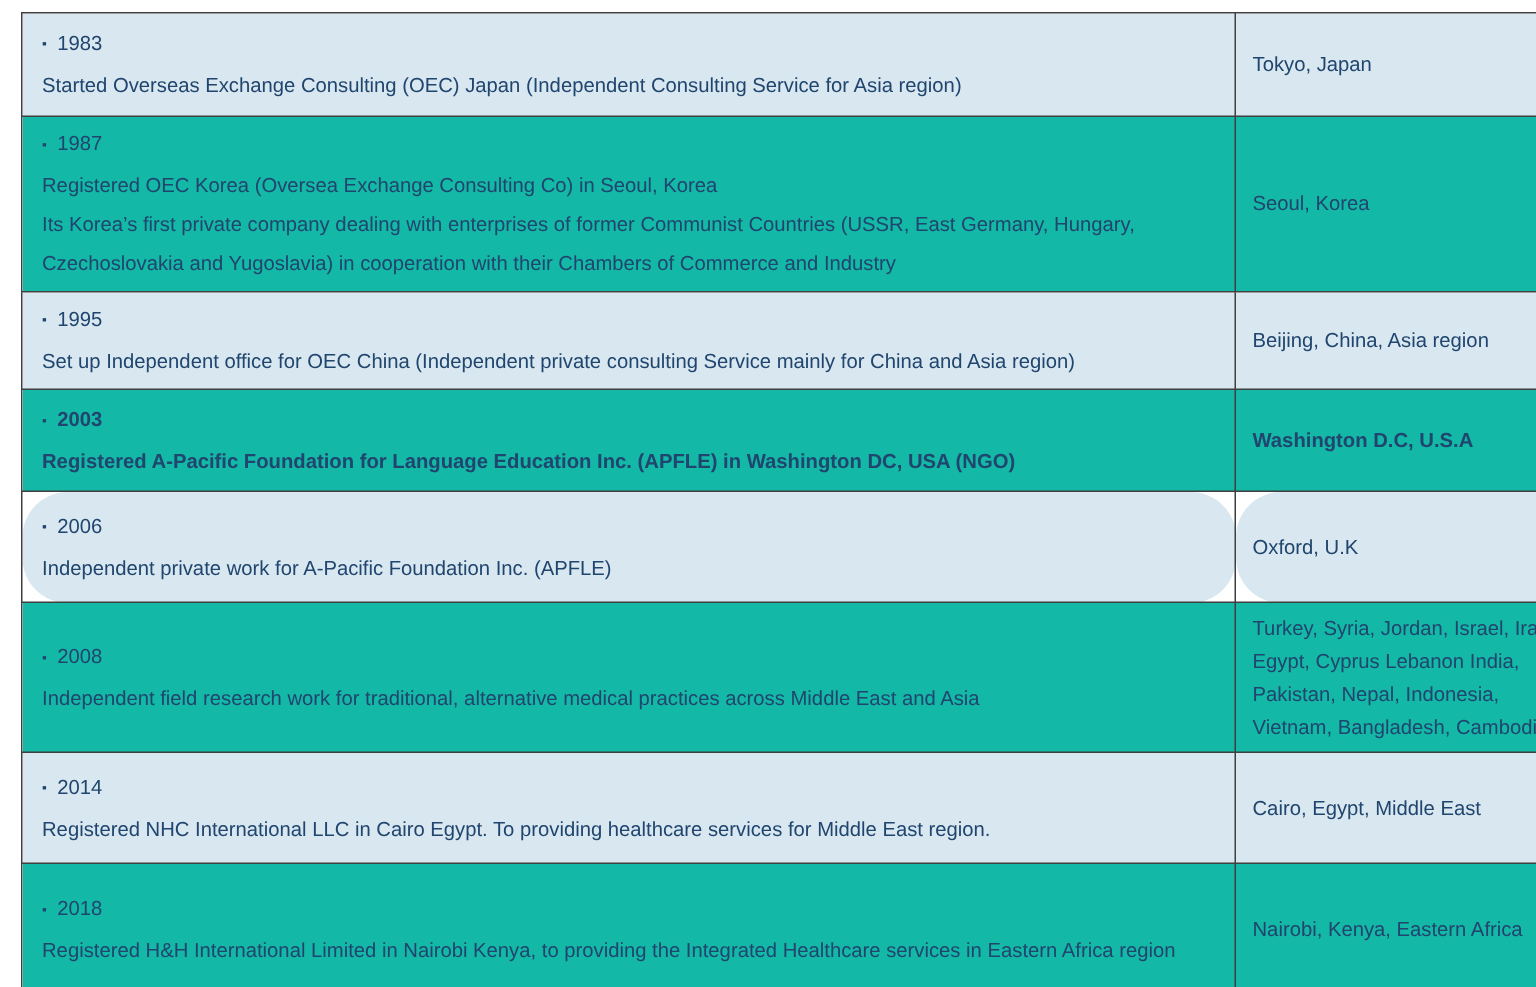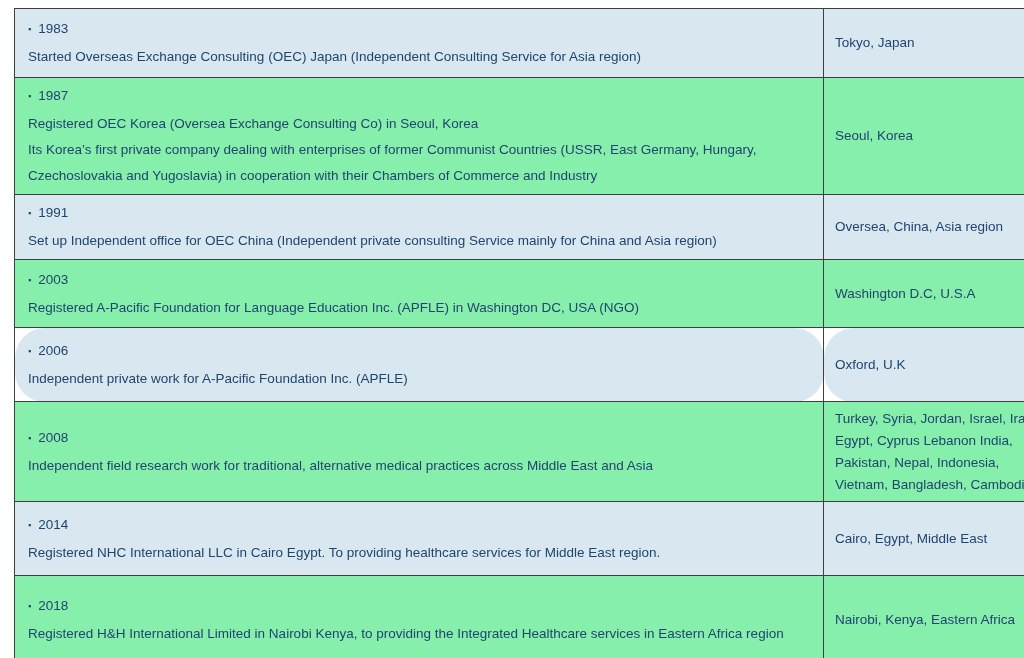--- a/index.html
+++ b/index.html
@@ -37,34 +37,34 @@
     width: 781px;
     padding: 5px 14px 5px 13px;
     line-height: 26px;
   }
   td.loc-cell {
     width: 215px;
     padding: 5px 6px 5px 11px;
     line-height: 22px;
   }
   tr.shaded td { background: #d9e8f0; }
-  tr.plain  td { background: #86efac; }
+  tr.plain  td { background: #14b8a6; }
   .year-line { white-space: nowrap; }
   .bullet {
     display: inline-block;
     font-size: 9px;
     vertical-align: 1px;
     margin-right: 7px;
   }
   .desc-text { margin-top: 2px; }
   
   tr.r1 td { height: 58px; }
   tr.r2 td { height: 94px; }
   tr.r3 td { height: 53px; }
-  tr.r4 td { height: 57px; }
+  tr.r4 td { height: 57px; font-weight: bold; }
   tr.r5 td { height: 63px; border-radius: 30px; }
   tr.r6 td { height: 89px; }
   tr.r7 td { height: 63px; margin-left: 27px; }
   tr.r8 td { height: 78px; }
 </style>
 </head>
 <body>
 
 <div class="page">
   <table class="history">
@@ -81,24 +81,24 @@
         <td class="desc-cell">
           <div class="year-line"><span class="bullet">▪</span><span>1987</span></div>
           <div class="desc-text">Registered OEC Korea (Oversea Exchange Consulting Co) in Seoul, Korea</div>
           <div>Its Korea’s first private company dealing with enterprises of former Communist Countries (USSR, East Germany, Hungary, Czechoslovakia and Yugoslavia) in cooperation with their Chambers of Commerce and Industry</div>
         </td>
         <td class="loc-cell"><span>Seoul, Korea</span></td>
       </tr>
 
       <tr class="shaded r3">
         <td class="desc-cell">
-          <div class="year-line"><span class="bullet">▪</span><span>1991</span></div>
+          <div class="year-line"><span class="bullet">▪</span><span>1995</span></div>
           <div class="desc-text">Set up Independent office for OEC China (Independent private consulting Service mainly for China and Asia region)</div>
         </td>
-        <td class="loc-cell"><span>Oversea, China, Asia region</span></td>
+        <td class="loc-cell"><span>Beijing, China, Asia region</span></td>
       </tr>
 
       <tr class="plain r4">
         <td class="desc-cell">
           <div class="year-line"><span class="bullet">▪</span><span>2003</span></div>
           <div class="desc-text">Registered A-Pacific Foundation for Language Education Inc. (APFLE) in Washington DC, USA (NGO)</div>
         </td>
         <td class="loc-cell"><span>Washington D.C, U.S.A</span></td>
       </tr>
 

